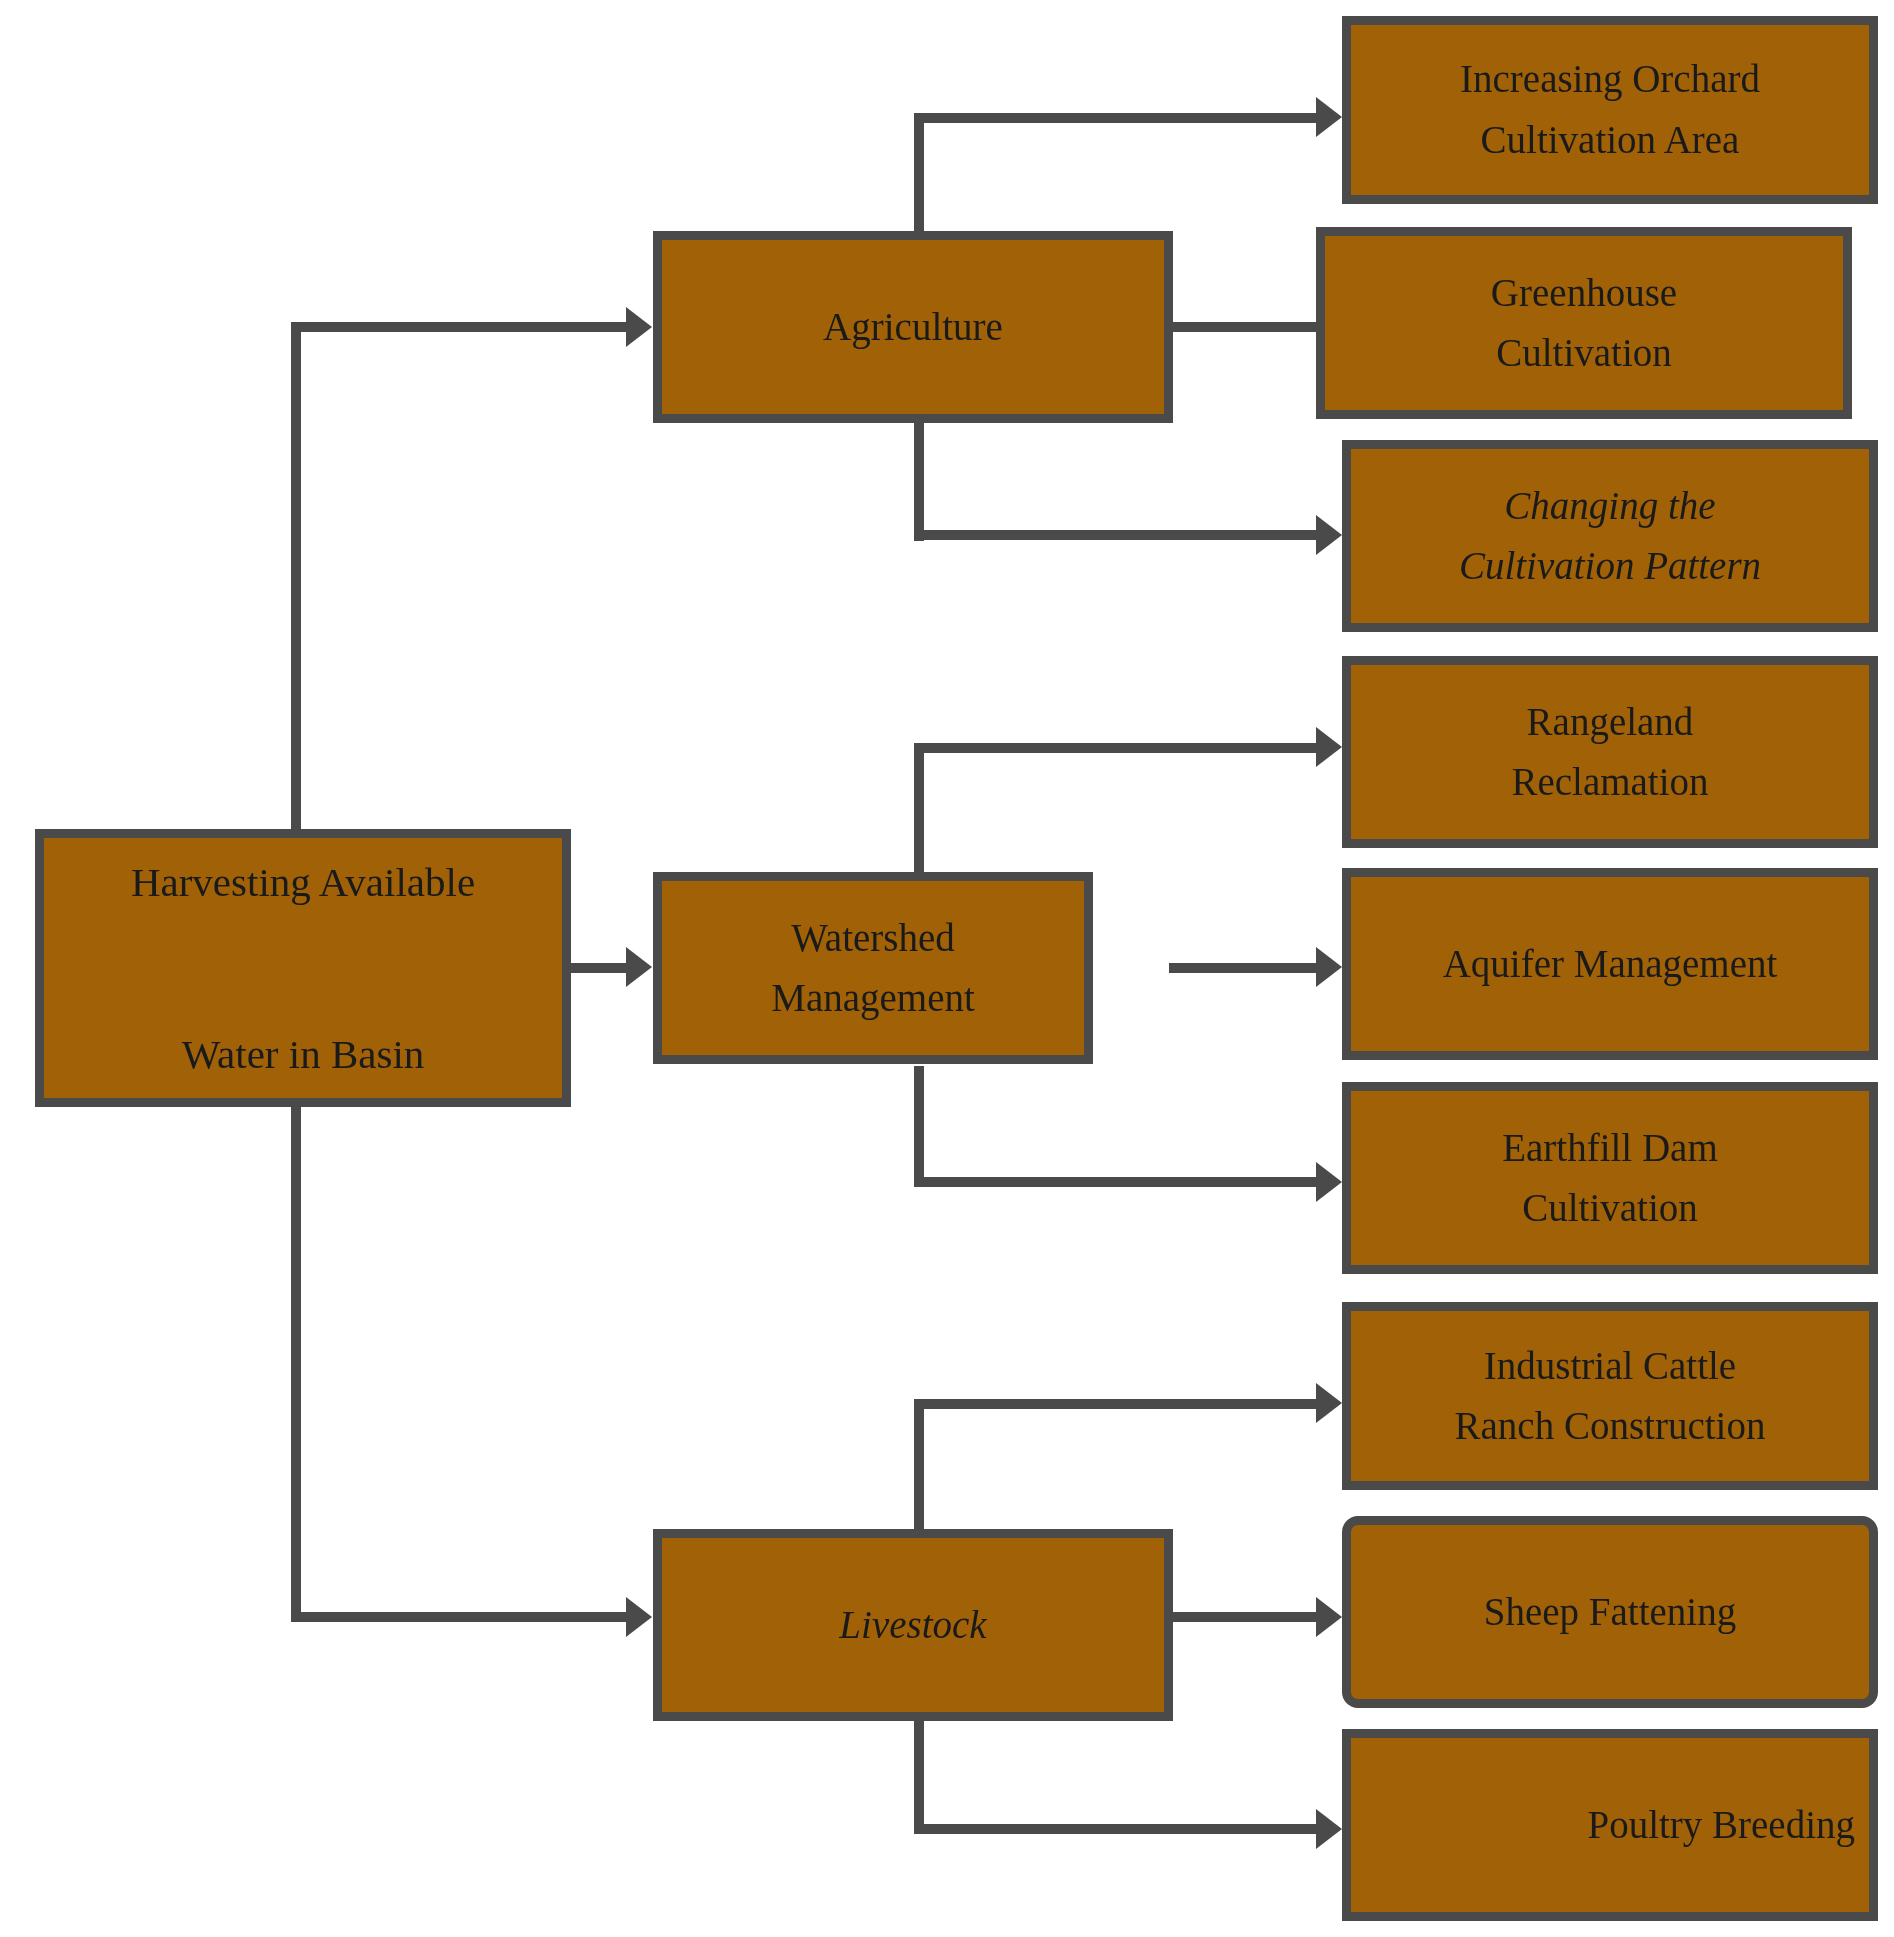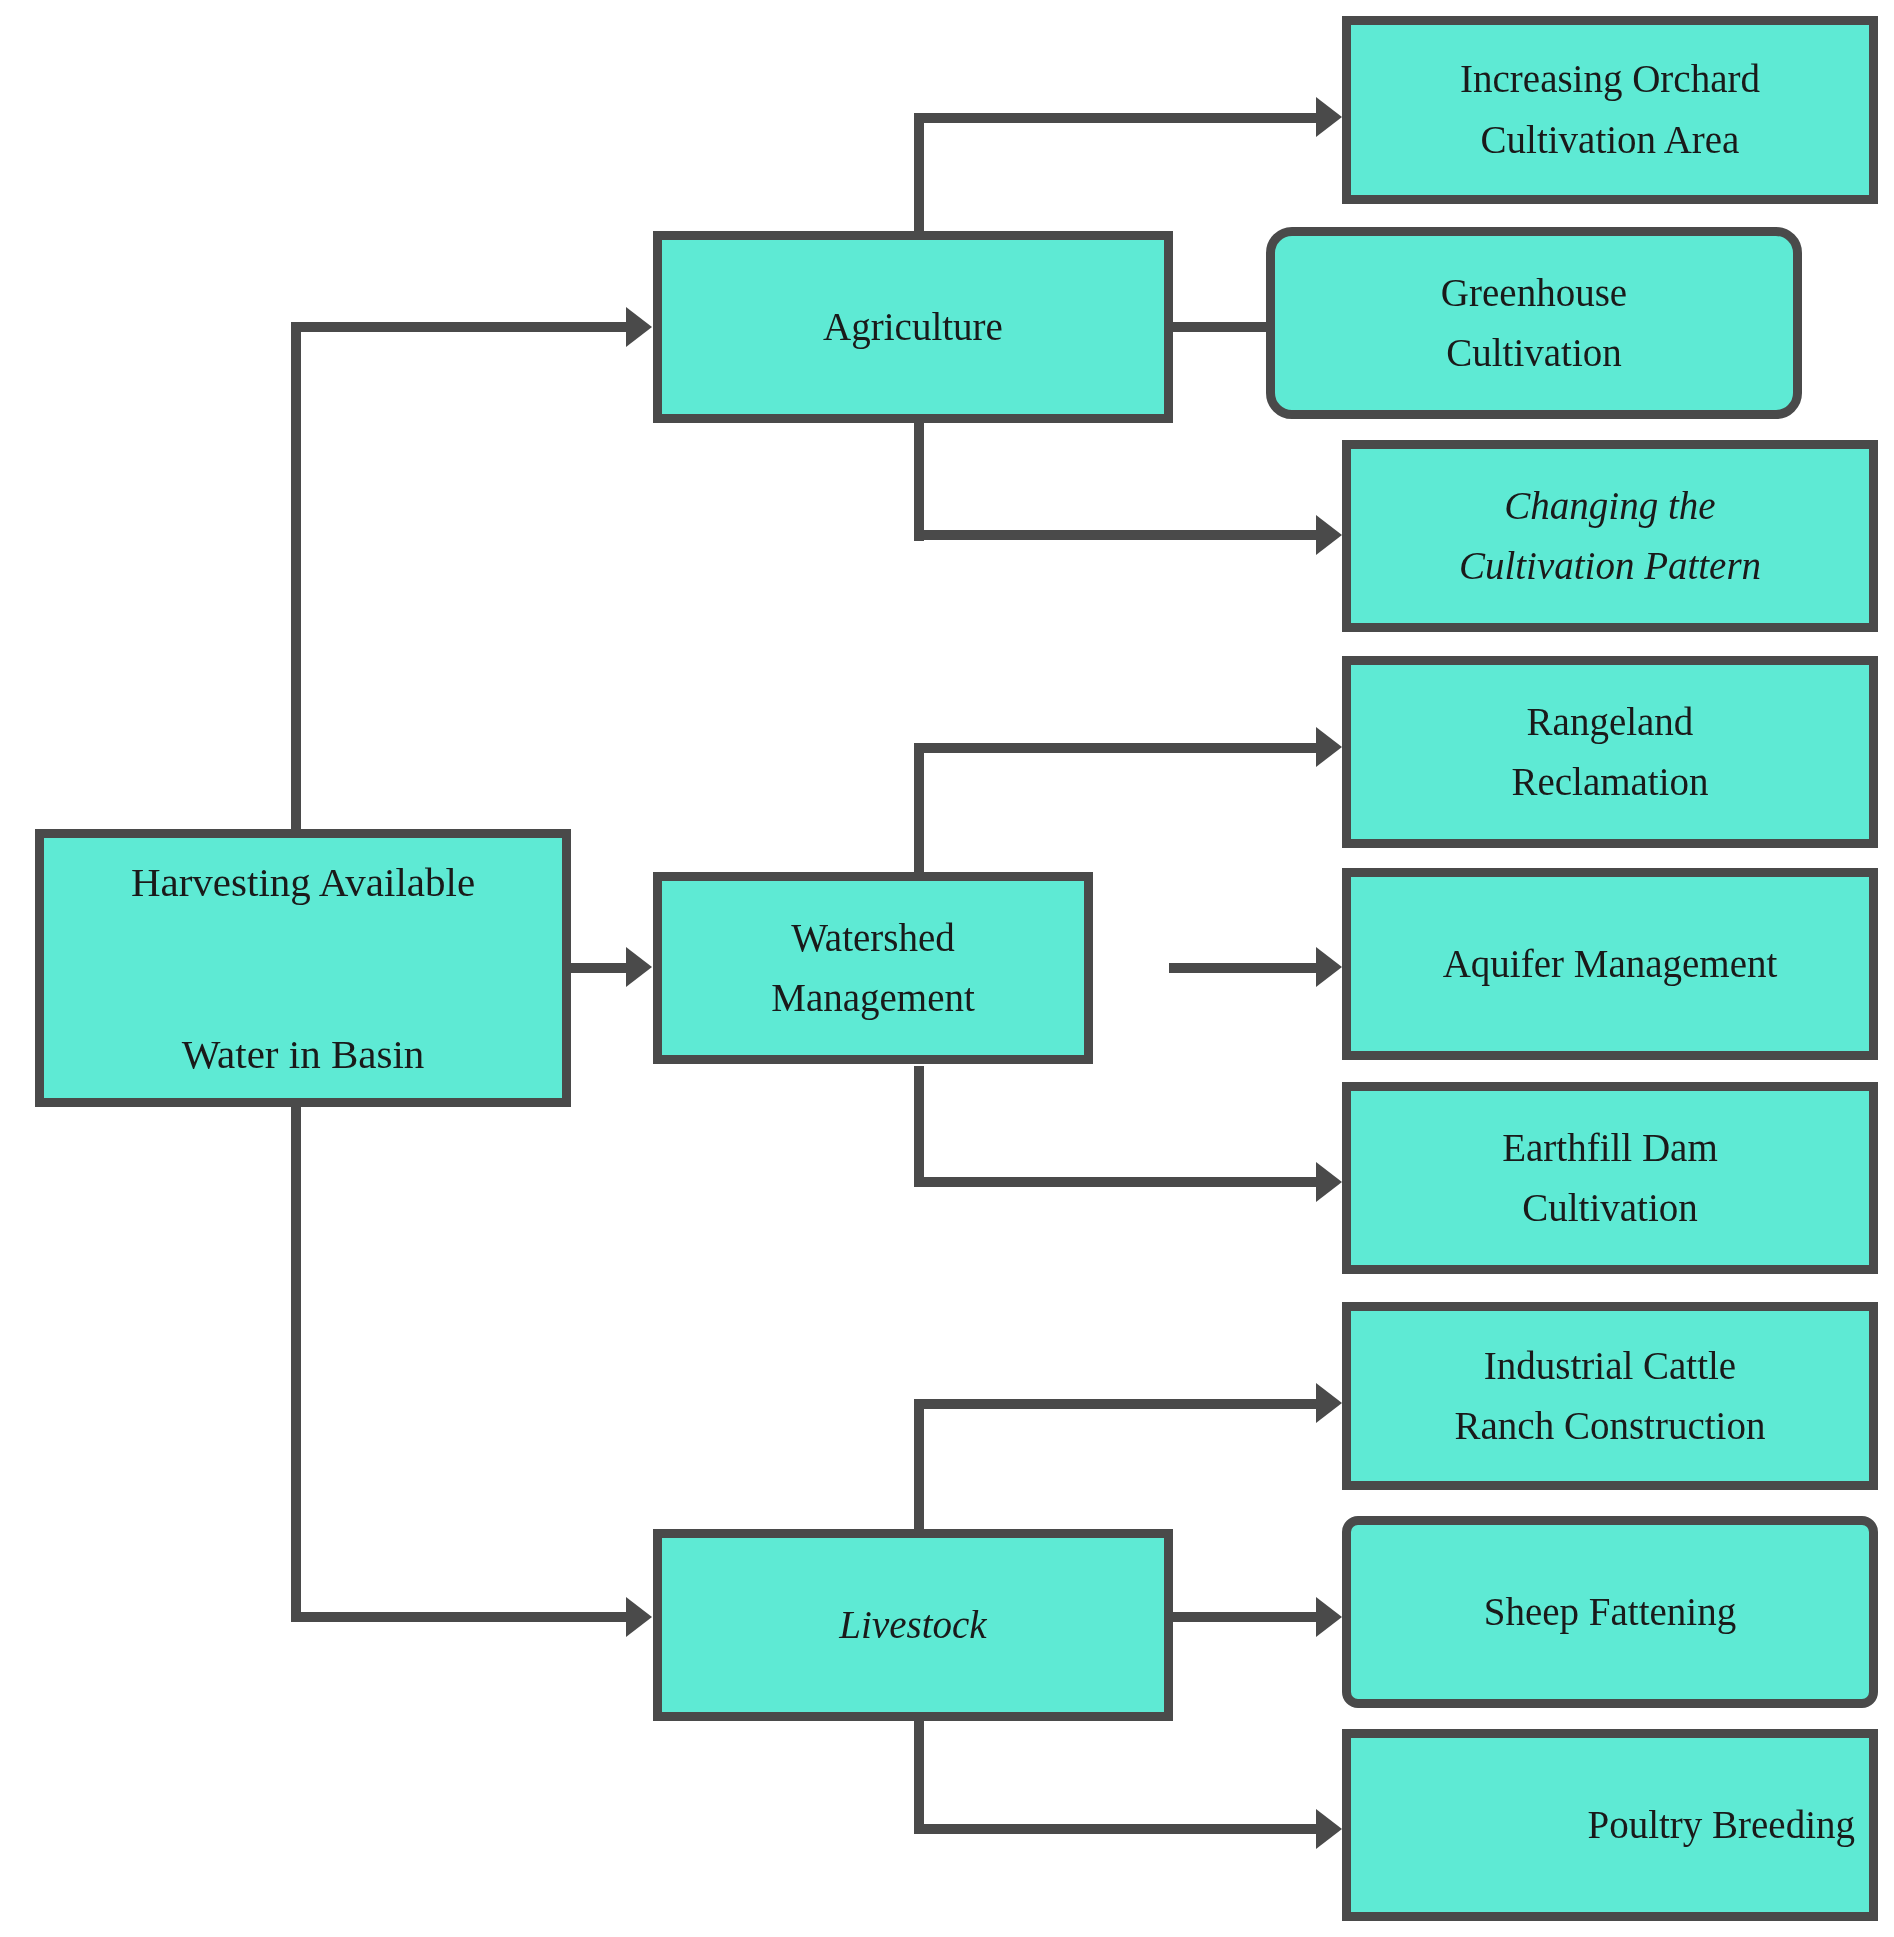--- a/index.html
+++ b/index.html
@@ -7,21 +7,21 @@
     position:relative;
     width:1895px;height:1938px;
     background:#ffffff;
     font-family:"Liberation Serif","DejaVu Serif",serif;
     overflow:hidden;
   }
   .node{
     position:absolute;
     box-sizing:border-box;
     border:9.4px solid #4a4a4a;
-    background:#5eead4;
+    background:#a16207;
     display:flex;
     align-items:center;
     justify-content:center;
     text-align:center;
     color:#1a1a1a;
     font-size:39px;
     line-height:1.55;
     padding:15px 14px;
     z-index:3;
   }
@@ -103,21 +103,21 @@
   </div>
 
   <div class="node" style="left:653px;top:1529px;width:520px;height:192px;font-style:italic;">
     <span class="label">Livestock</span>
   </div>
 
   <div class="node" style="left:1342px;top:15.6px;width:536px;height:188px;">
     <span class="label">Increasing Orchard
 Cultivation Area</span>
   </div>
-  <div class="node" style="left:1266px;top:227px;width:536px;height:192px;border-radius:26px;">
+  <div class="node" style="left:1316px;top:227px;width:536px;height:192px;">
     <span class="label">Greenhouse
 Cultivation</span>
   </div>
   <div class="node" style="left:1342px;top:440px;width:536px;height:192px;font-style:italic;">
     <span class="label">Changing the
 Cultivation Pattern</span>
   </div>
 
   <div class="node" style="left:1342px;top:656px;width:536px;height:192px;">
     <span class="label">Rangeland

